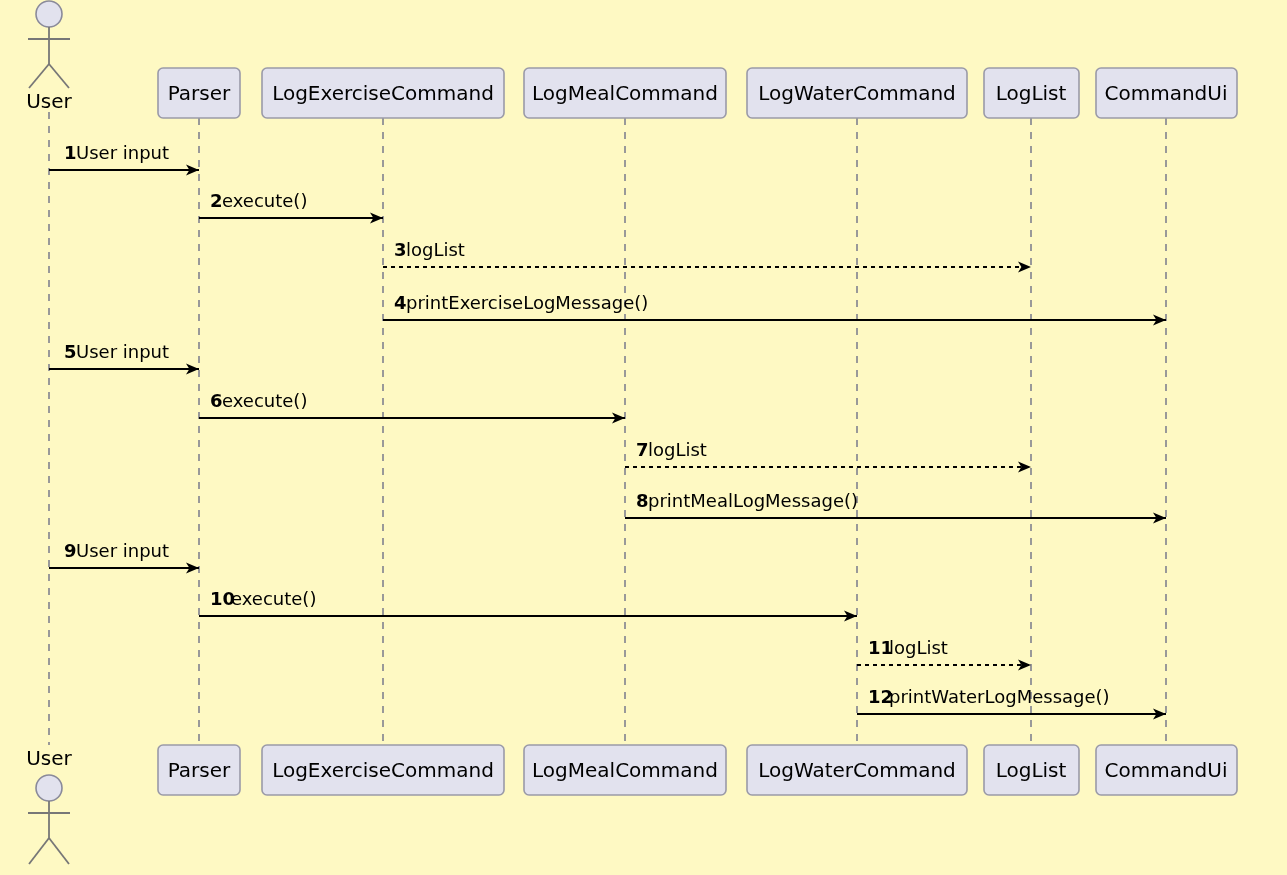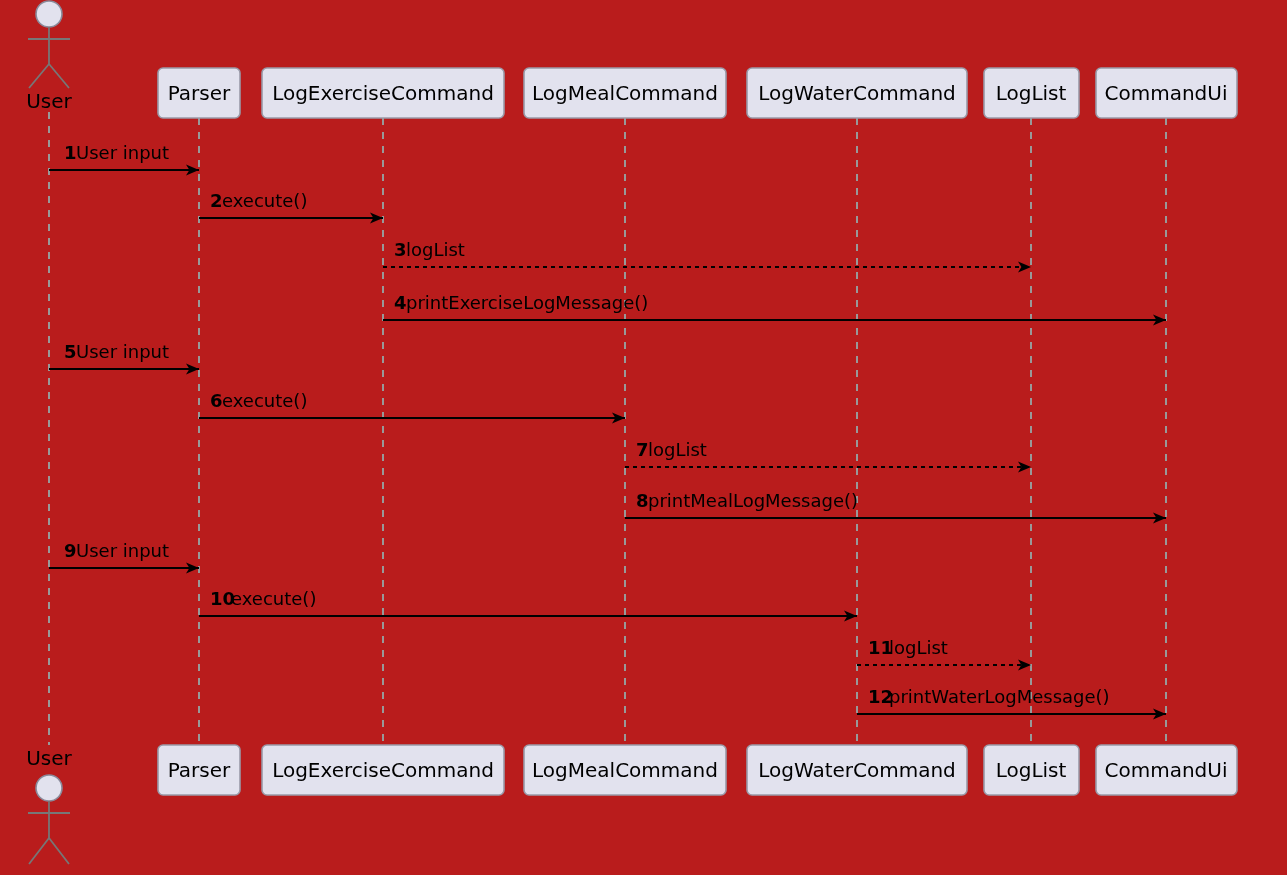--- a/index.html
+++ b/index.html
@@ -7,21 +7,21 @@
     padding: 0;
     background: #ffffff;
   }
   body {
     font-family: "DejaVu Sans", "Liberation Sans", sans-serif;
   }
   #diagram-root {
     position: relative;
     width: 1287px;
     height: 875px;
-    background: #b91c1c;
+    background: #fef9c3;
     overflow: hidden;
   }
   svg.seq {
     position: absolute;
     left: 0;
     top: 0;
     width: 1287px;
     height: 875px;
   }
   .lifeline-line {

